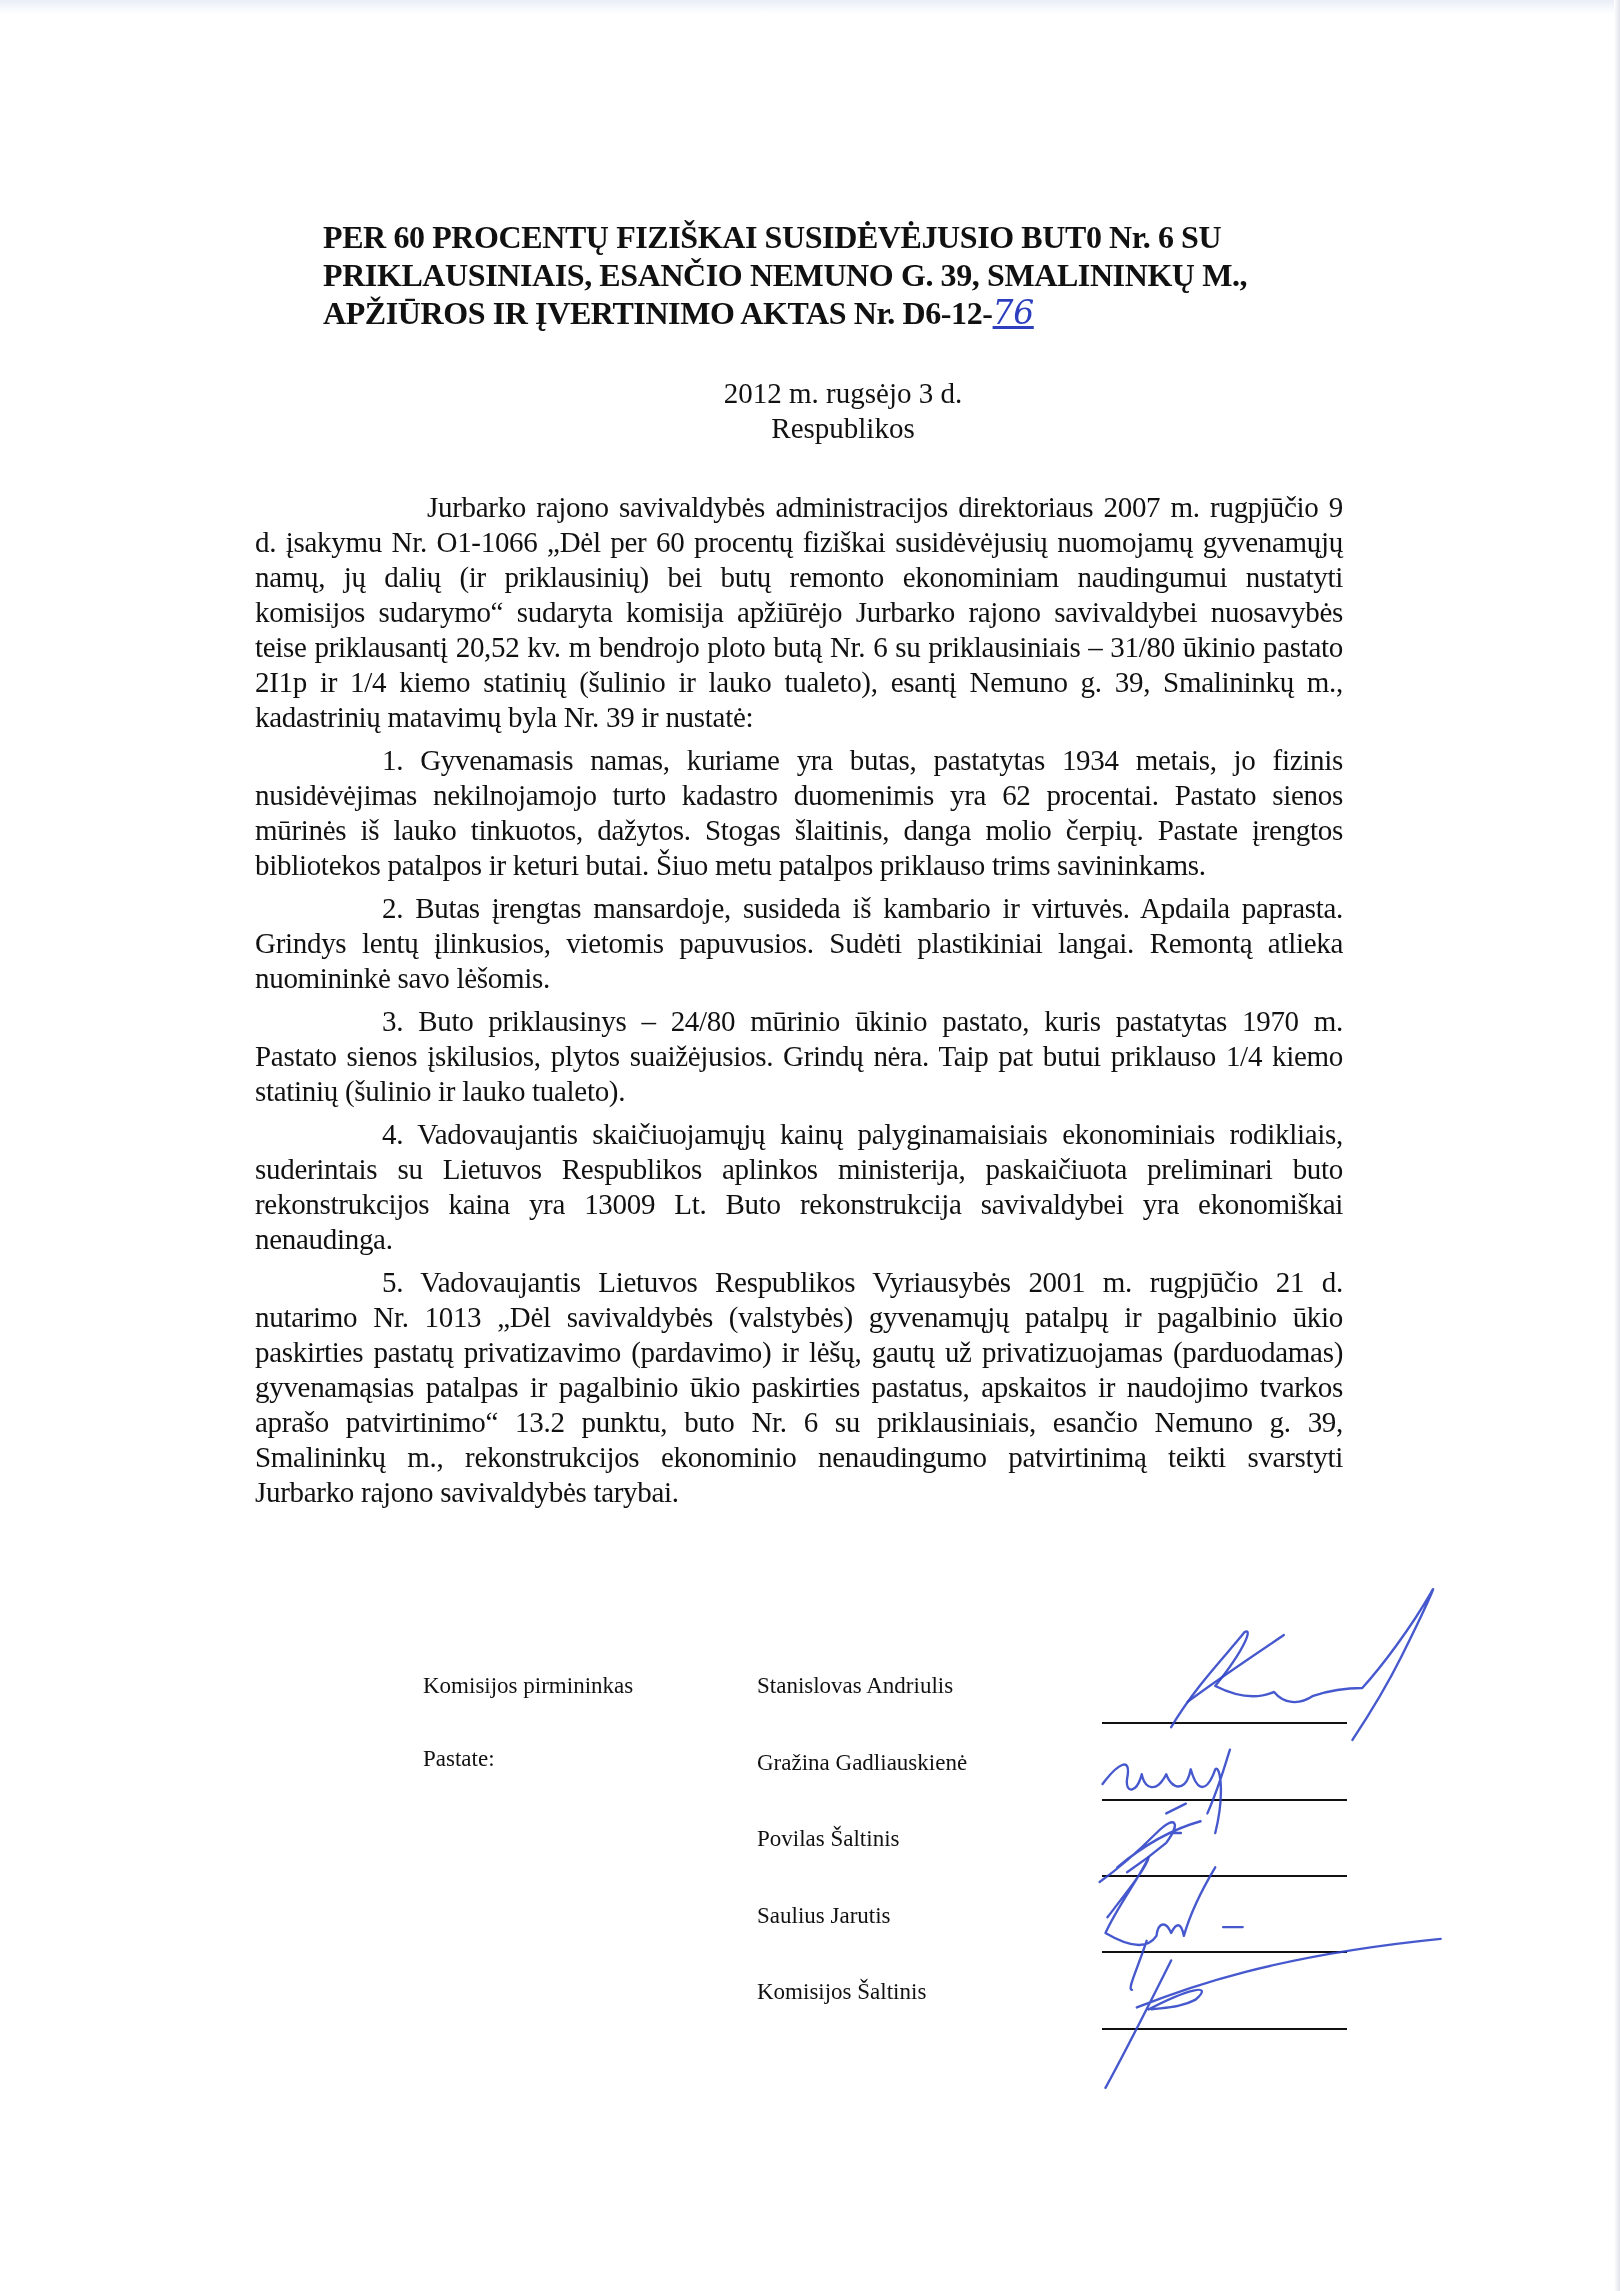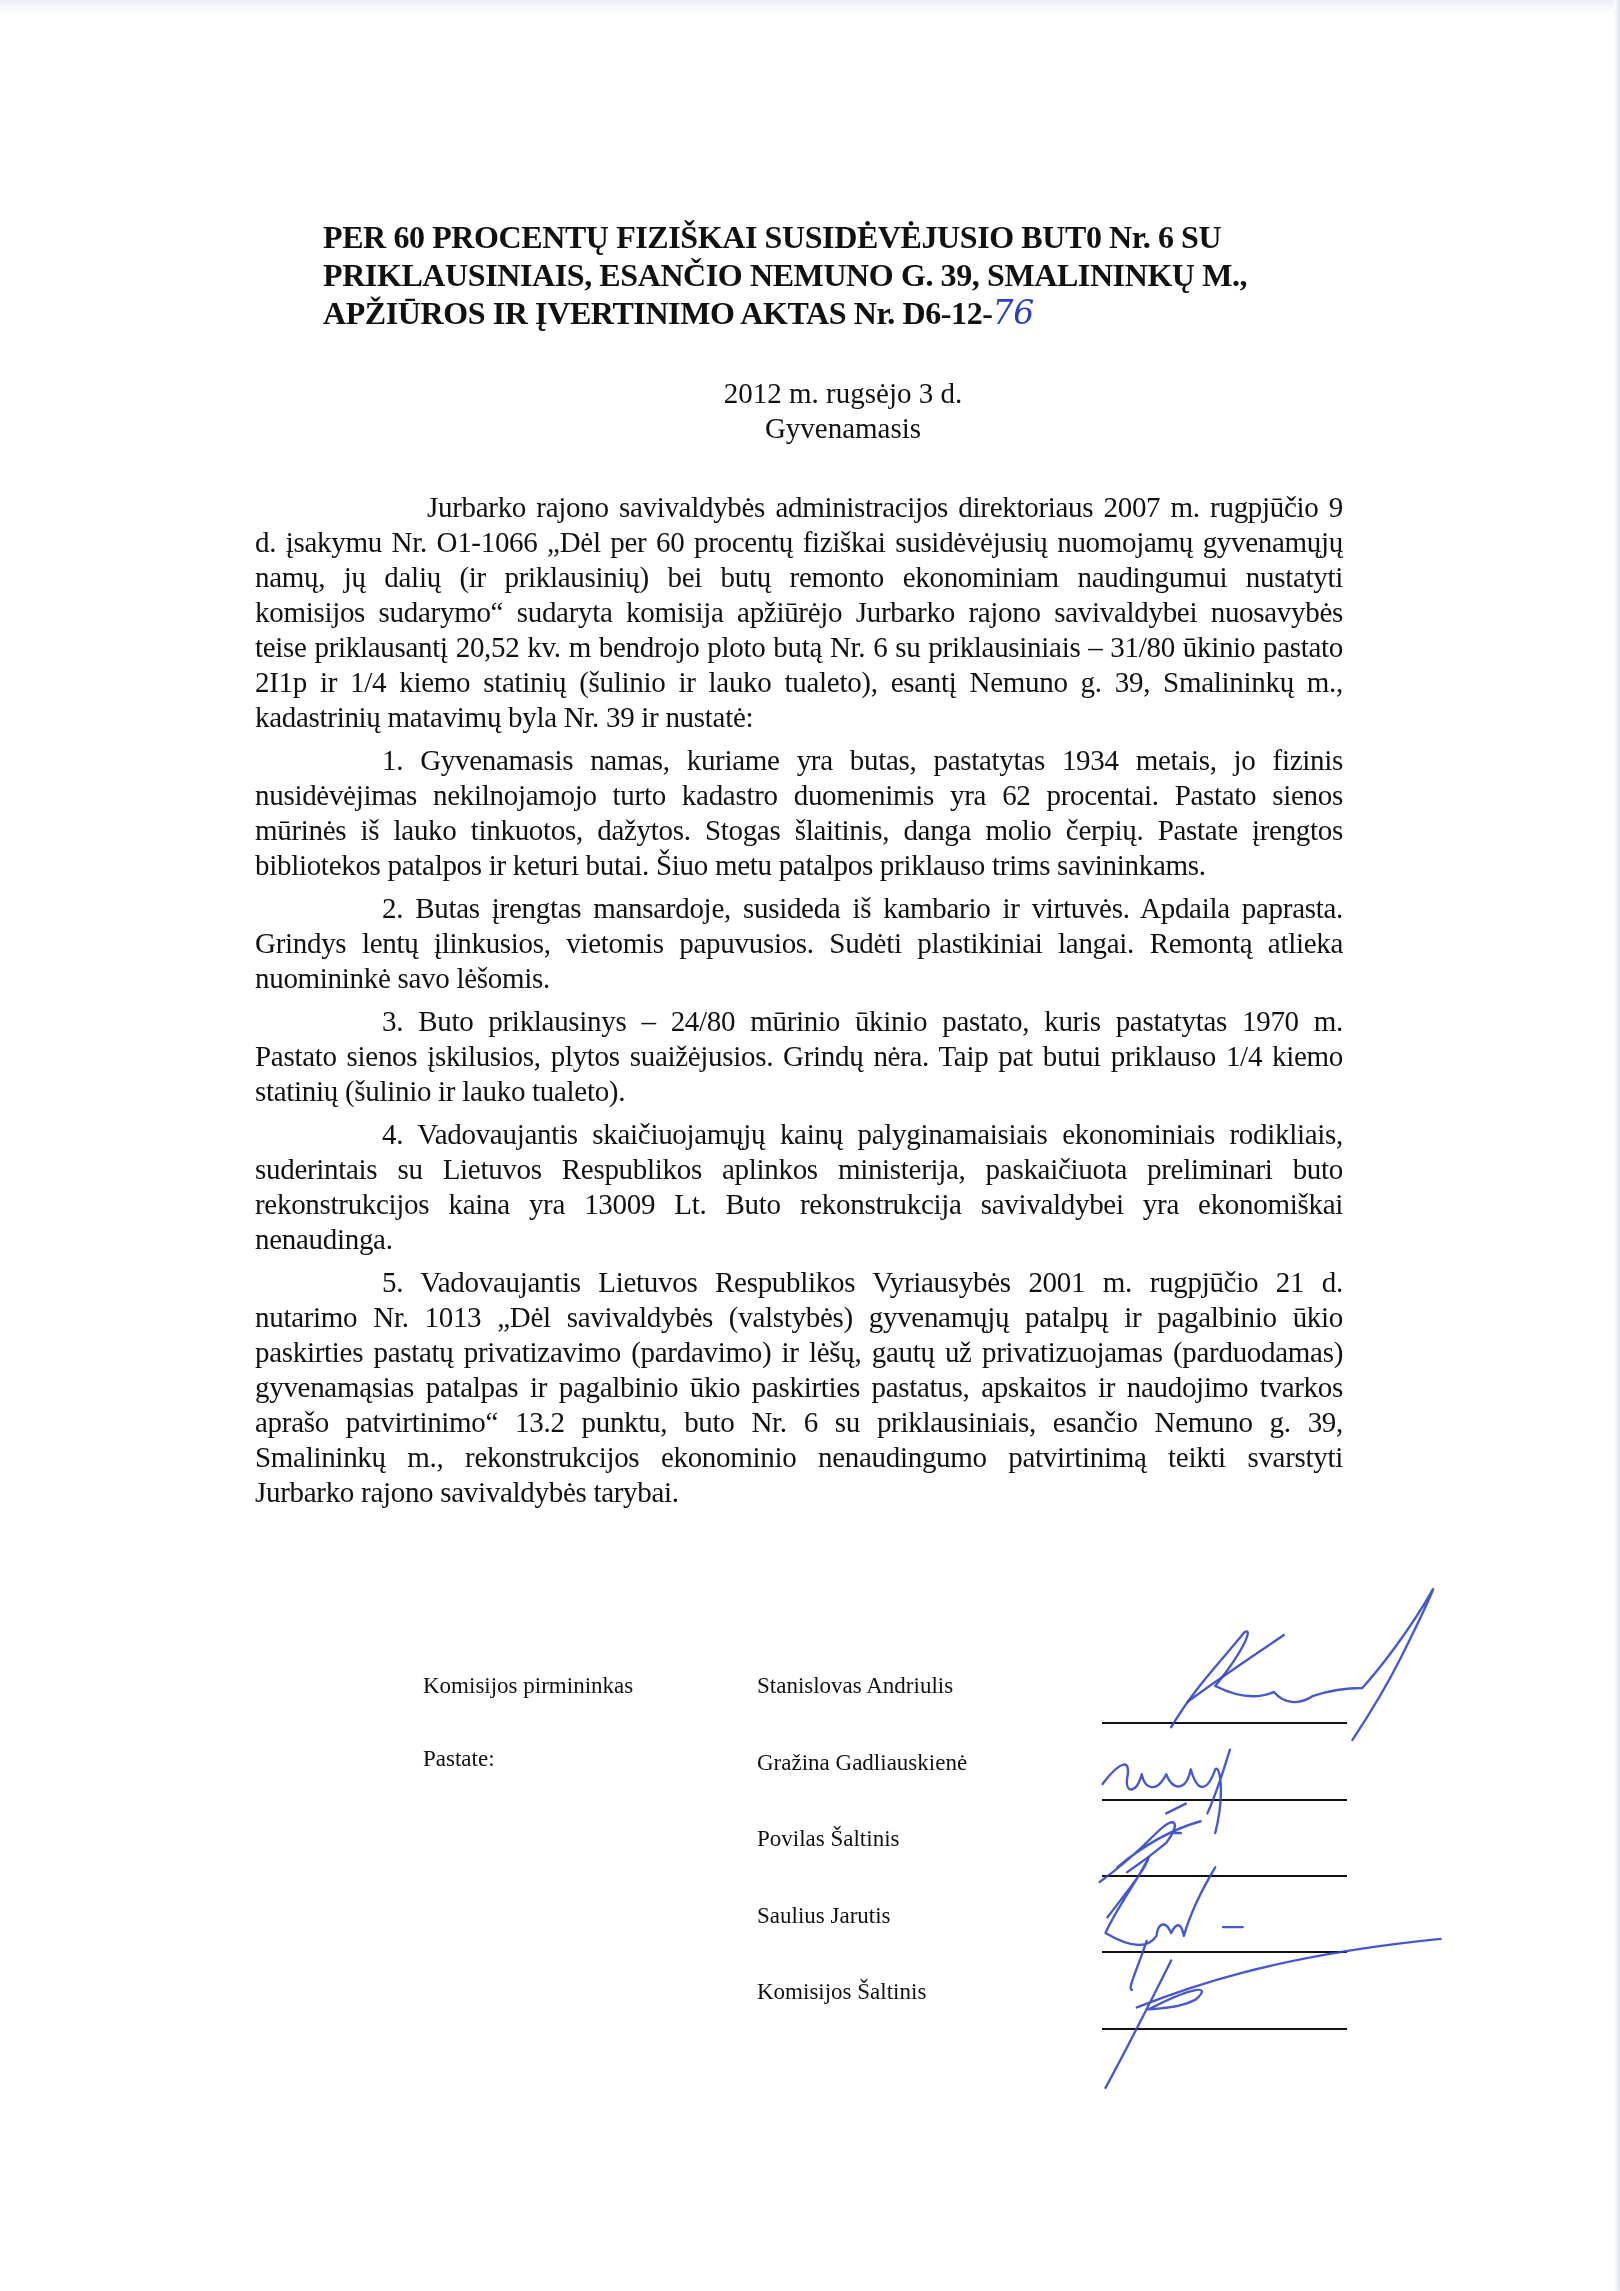--- a/index.html
+++ b/index.html
@@ -16,21 +16,21 @@
     position: absolute; right: 0; top: 0; width: 5.9px; height: 2292px;
     background: linear-gradient(90deg, #ffffff, #dfe3ea);
   }
   .title {
     position: absolute; left: 323px; top: 218px; width: 980px;
     text-align: left; font-weight: bold; font-size: 32px; line-height: 38px;
     letter-spacing: -0.4px;
   }
   .title .hand {
     font-family: "DejaVu Serif", serif; font-style: italic; font-weight: normal;
-    color: #2d3fbf; font-size: 33px;
+    color: #2d3fbf; font-size: 33px; text-decoration: underline;
   }
   .dateblock {
     position: absolute; left: 549px; top: 376px; width: 588px;
     text-align: center; font-size: 29px; line-height: 35px;
   }
   .body {
     position: absolute; left: 247px; top: 482px; width: 1104px;
     font-size: 29px; line-height: 35px; text-align: justify;
     letter-spacing: -0.3px;
   }
@@ -53,21 +53,21 @@
 <div class="scan-edge-right"></div>
 
 <div class="title">
   <div>PER 60 PROCENTŲ FIZIŠKAI SUSIDĖVĖJUSIO BUT0 Nr. 6 SU</div>
   <div>PRIKLAUSINIAIS, ESANČIO NEMUNO  G. 39, SMALININKŲ M.,</div>
   <div><span>APŽIŪROS IR ĮVERTINIMO AKTAS  Nr. D6-12-</span><span class="hand">76</span></div>
 </div>
 
 <div class="dateblock">
   <div>2012 m. rugsėjo 3 d.</div>
-  <div>Gyvenamasis</div>
+  <div>Respublikos</div>
 </div>
 
 <div class="body">
   <p class="first">Jurbarko rajono savivaldybės administracijos direktoriaus 2007 m. rugpjūčio 9 d. įsakymu Nr. O1-1066 „Dėl per 60 procentų fiziškai susidėvėjusių nuomojamų gyvenamųjų namų, jų dalių (ir priklausinių) bei butų remonto ekonominiam naudingumui nustatyti komisijos sudarymo“ sudaryta komisija apžiūrėjo Jurbarko rajono savivaldybei nuosavybės teise priklausantį 20,52 kv. m bendrojo ploto butą Nr. 6 su priklausiniais – 31/80 ūkinio pastato 2I1p ir 1/4 kiemo statinių (šulinio ir lauko tualeto), esantį Nemuno g. 39,  Smalininkų m., kadastrinių matavimų byla Nr. 39 ir nustatė:</p>
   <p class="indent">1. Gyvenamasis namas, kuriame yra butas, pastatytas 1934 metais, jo fizinis nusidėvėjimas nekilnojamojo turto kadastro duomenimis yra 62 procentai. Pastato sienos mūrinės iš lauko tinkuotos, dažytos. Stogas šlaitinis, danga molio čerpių. Pastate įrengtos bibliotekos patalpos ir keturi butai. Šiuo metu patalpos priklauso trims savininkams.</p>
   <p class="indent">2. Butas įrengtas mansardoje, susideda iš kambario ir virtuvės. Apdaila paprasta. Grindys lentų įlinkusios, vietomis papuvusios. Sudėti plastikiniai langai. Remontą atlieka nuomininkė savo lėšomis.</p>
   <p class="indent">3.  Buto priklausinys – 24/80 mūrinio ūkinio pastato, kuris pastatytas 1970 m. Pastato sienos įskilusios, plytos suaižėjusios. Grindų nėra. Taip pat butui priklauso 1/4 kiemo statinių (šulinio ir lauko tualeto).</p>
   <p class="indent">4. Vadovaujantis skaičiuojamųjų kainų palyginamaisiais ekonominiais rodikliais, suderintais su Lietuvos Respublikos aplinkos ministerija, paskaičiuota preliminari buto rekonstrukcijos kaina yra 13009 Lt. Buto rekonstrukcija savivaldybei yra ekonomiškai nenaudinga.</p>
   <p class="indent">5. Vadovaujantis Lietuvos Respublikos Vyriausybės 2001 m. rugpjūčio 21 d. nutarimo Nr. 1013 „Dėl savivaldybės (valstybės) gyvenamųjų patalpų ir pagalbinio ūkio paskirties pastatų privatizavimo (pardavimo) ir lėšų, gautų už privatizuojamas (parduodamas) gyvenamąsias patalpas ir pagalbinio ūkio paskirties pastatus, apskaitos ir naudojimo tvarkos aprašo patvirtinimo“ 13.2 punktu, buto Nr. 6 su priklausiniais, esančio Nemuno g. 39, Smalininkų m., rekonstrukcijos ekonominio nenaudingumo patvirtinimą teikti svarstyti Jurbarko rajono savivaldybės tarybai.</p>
 </div>

